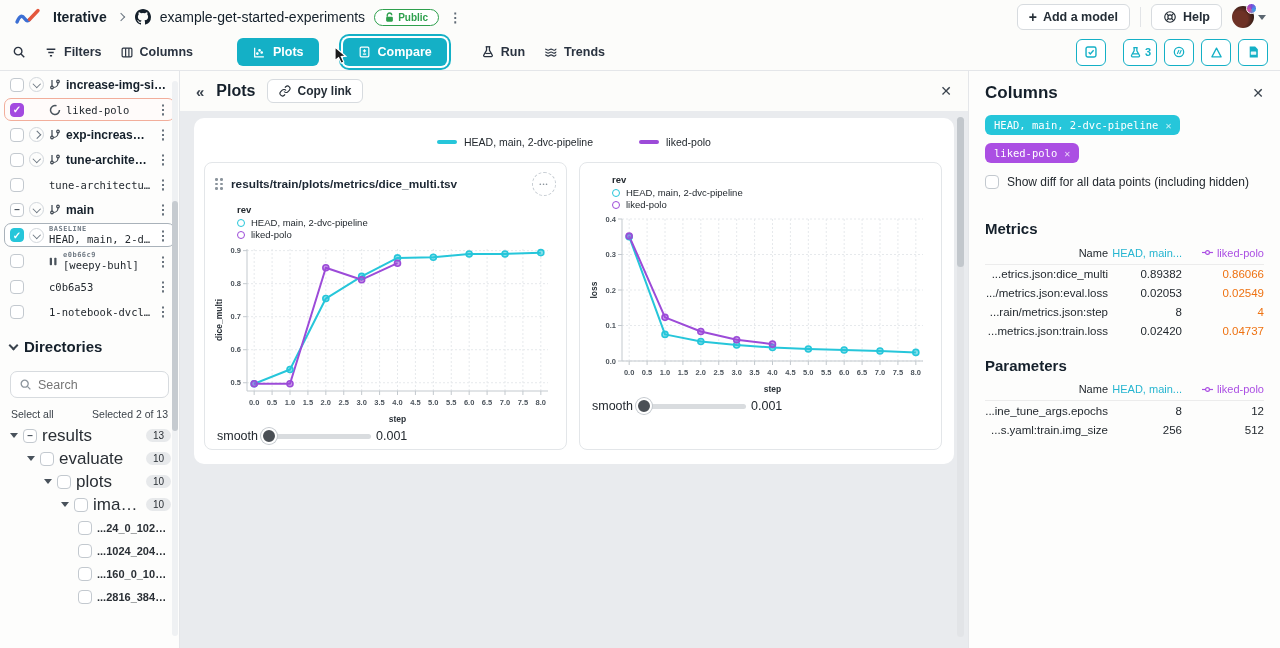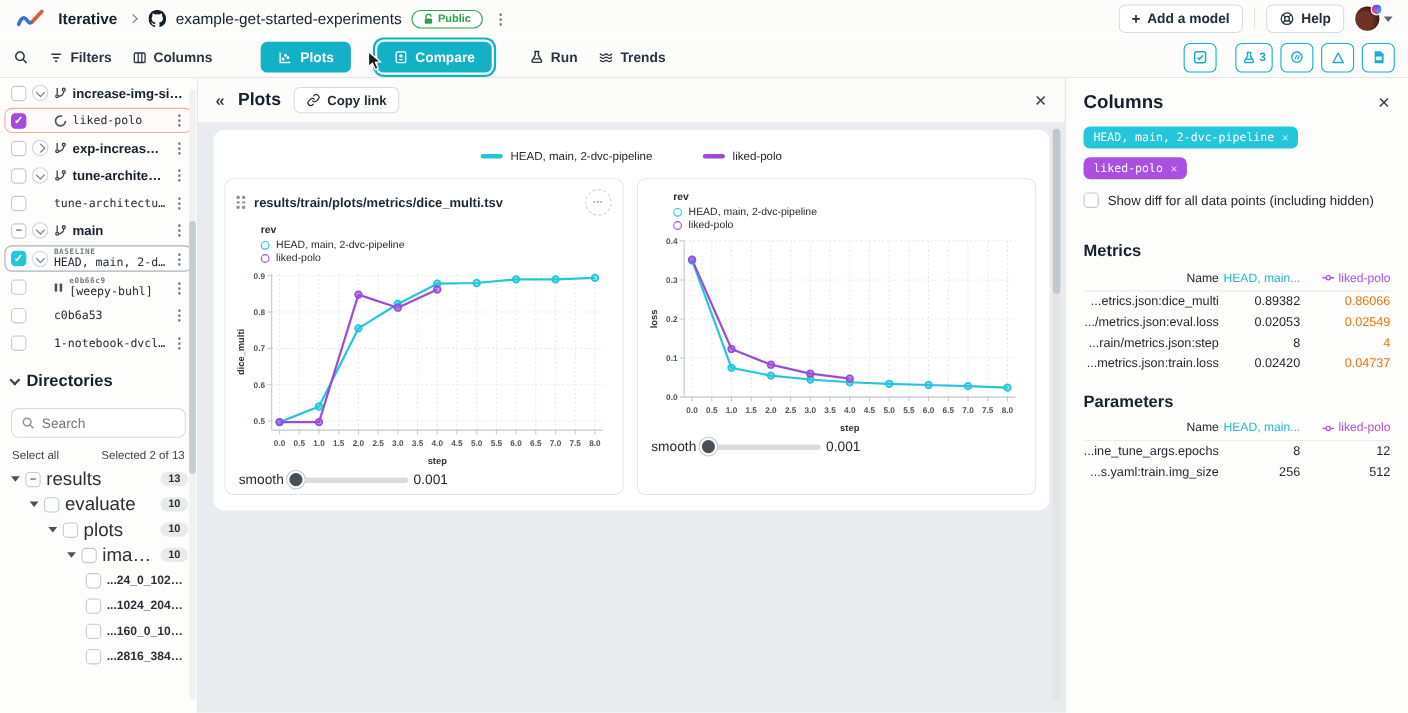--- a/index.html
+++ b/index.html
@@ -61,21 +61,21 @@
   .row-tag{font-size:7px;font-weight:700;letter-spacing:.5px;color:#707a84;font-family:"DejaVu Sans Mono",monospace}
   .icon-inline{flex:none;color:#3a434d;display:flex}
   .search-box{margin:9px 10px 4px 10px;border:1px solid #d7dbdf;border-radius:7px;background:#fff;height:27px;display:flex;align-items:center;gap:6px;padding:0 8px}
   .search-box input{border:none;outline:none;width:110px;font-size:12.5px;color:#333;background:transparent;font-family:"Liberation Sans",sans-serif}
   .select-row{display:flex;justify-content:space-between;padding:6px 11px 4px 11px;font-size:10.5px;color:#3c434a}
   .select-all{cursor:pointer}
   .tree-row{display:flex;align-items:center;gap:5px;height:23px;padding-right:8px;cursor:pointer}
   .tree-caret{width:0;height:0;border-left:4px solid transparent;border-right:4px solid transparent;border-top:5px solid #49525b;flex:none}
   .tree-label{font-size:17px;color:#2a2f35;white-space:nowrap;overflow:hidden;text-overflow:ellipsis;flex:1}
   .tree-label.file{font-weight:700;font-size:11px}
-  .count-badge{background:#e7e9eb;color:#2a2f35;font-size:10px;font-weight:700;border-radius:9px;padding:1px 7px;flex:none}
+  .count-badge{background:#e7e9eb;color:#2a2f35;font-size:10px;font-weight:400;border-radius:9px;padding:1px 7px;flex:none}
   .side-scrollbar{position:absolute;right:1px;top:10px;width:6px;height:555px;background:#eff1f3;border-radius:3px}
   .side-scrollbar .thumb{width:6px;height:230px;background:#c6cbd0;border-radius:3px}
 
   
   .plots-header{height:40px;background:#fcfcfa;display:flex;align-items:center;gap:12px;padding:0 16px}
   .collapse-btn{font-size:15px;color:#3a434d;font-weight:700;cursor:pointer}
   .plots-title{font-size:16px;font-weight:800;color:#15202b}
   .close-x{margin-left:auto;color:#3a434d;font-size:14px;cursor:pointer}
   .close-x::after{content:"✕"}
   .plots-panel{margin:7px 14px;background:#fff;border-radius:10px;padding:12px 10px 14px 10px}

